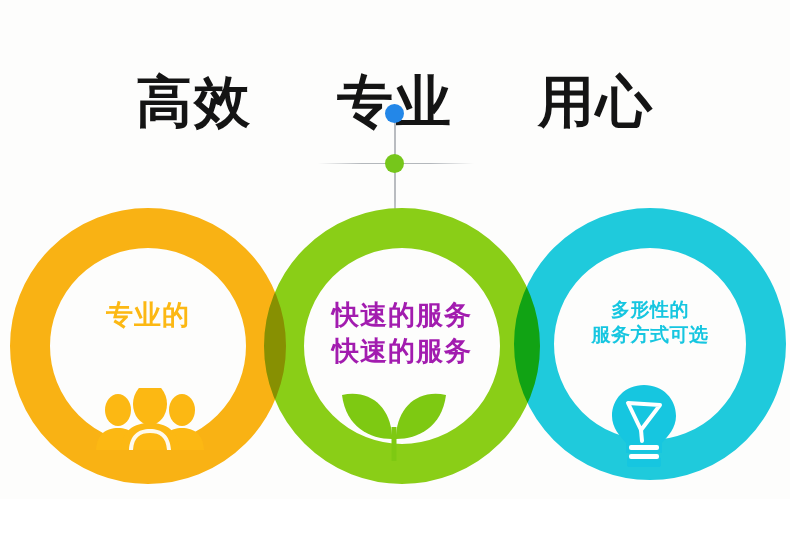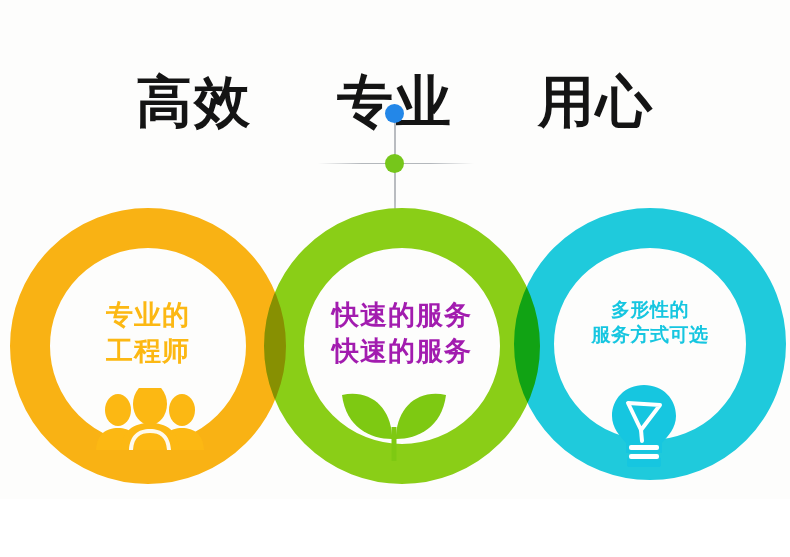--- a/index.html
+++ b/index.html
@@ -142,21 +142,20 @@
   <div class="pin-dot-green"></div>
 
   <div class="rings">
     <div class="ring orange"></div>
     <div class="ring green"></div>
     <div class="ring cyan"></div>
   </div>
 
   <div class="circle-content cc-orange">
     <div class="line">专业的</div>
-    <div class="line">工程师</div>
   </div>
 
   <div class="circle-content cc-green">
     <div class="line">快速的服务</div>
     <div class="line">快速的服务</div>
   </div>
 
   <div class="circle-content cc-cyan">
     <div class="line">多形性的</div>
     <div class="line">服务方式可选</div>

